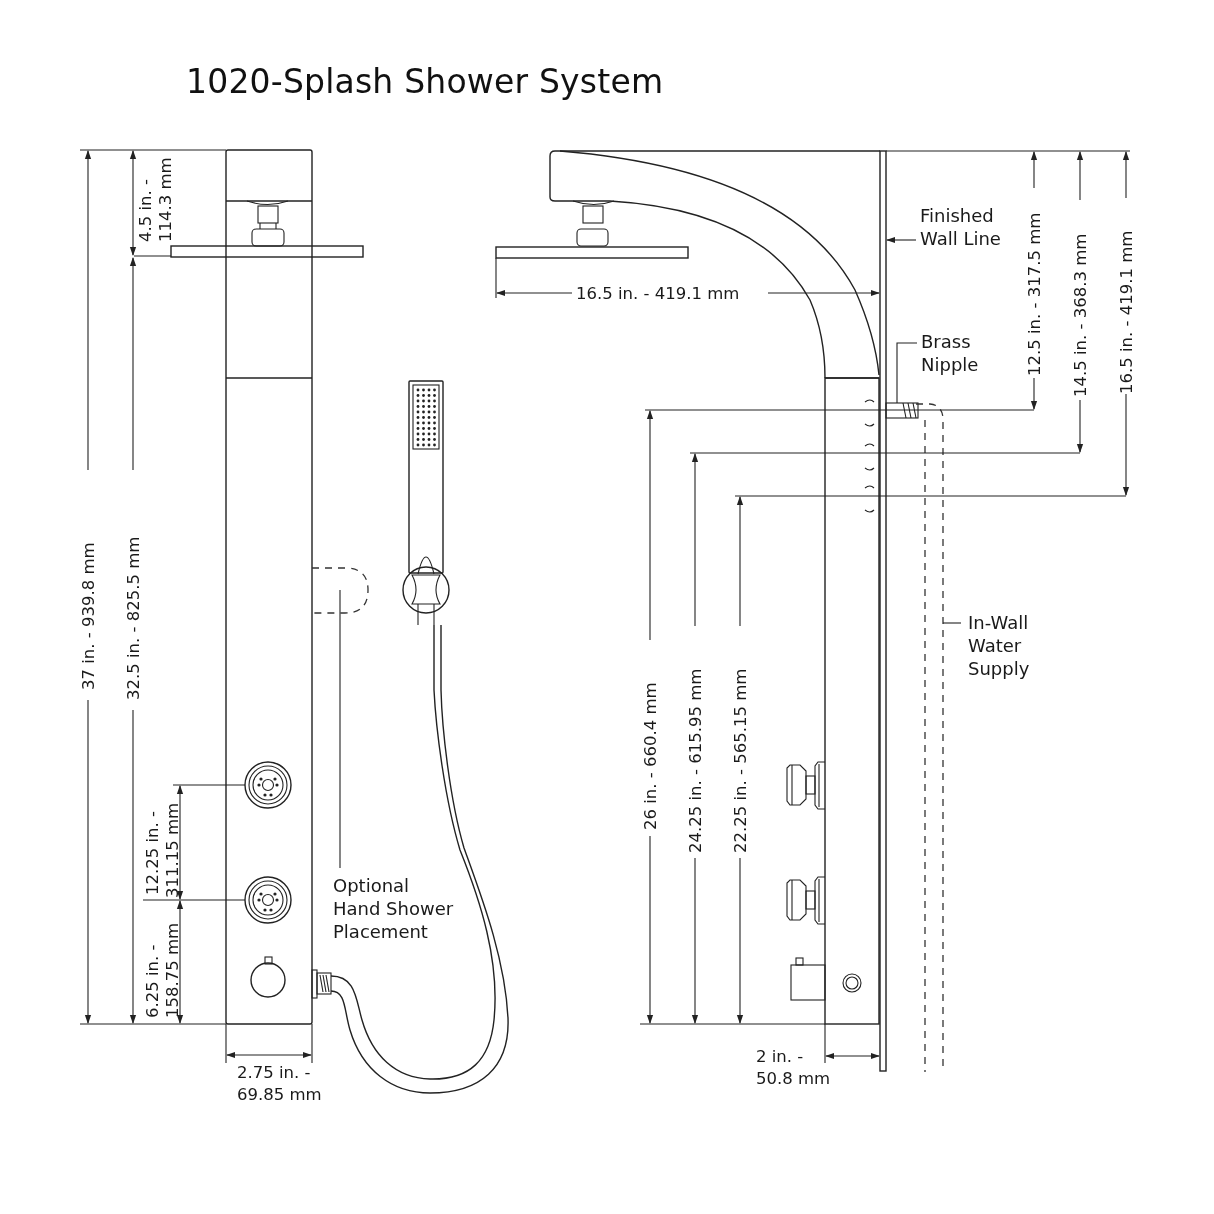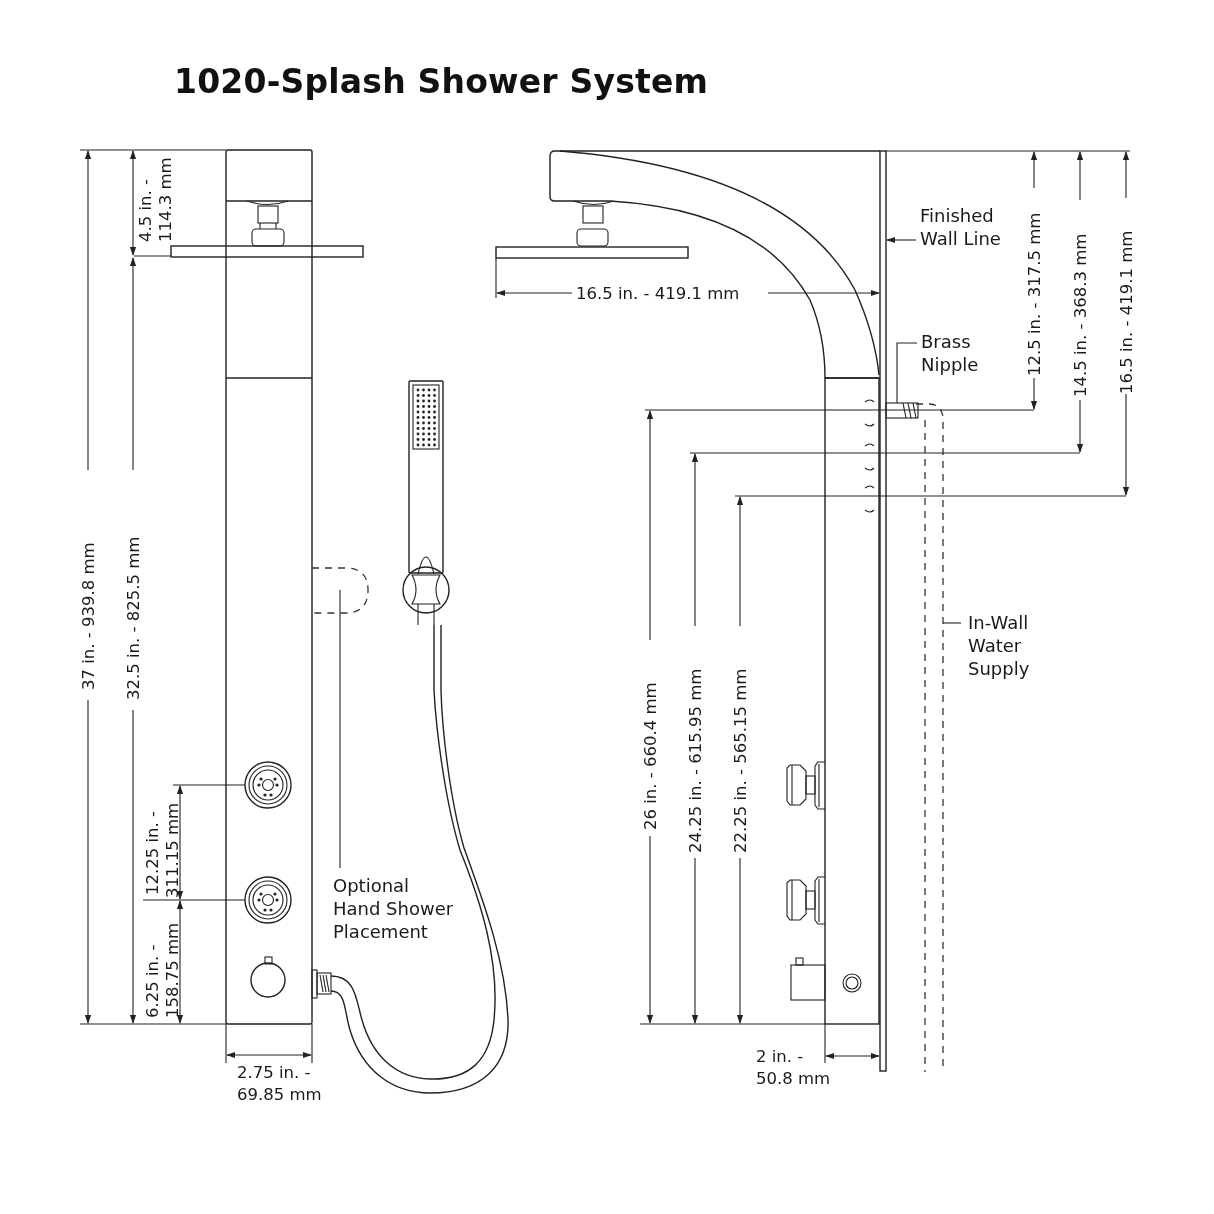--- a/index.html
+++ b/index.html
@@ -1,17 +1,17 @@
 <!DOCTYPE html>
 <html><head>
 <meta charset="utf-8">
 <style>
   html, body { margin: 0; padding: 0; background: #ffffff; }
   body { width: 1214px; height: 1214px; position: relative; overflow: hidden; font-family: "DejaVu Sans", sans-serif; color: #1a1a1a; }
-  #title { position: absolute; left: 174px; top: 62px; font-size: 33px; font-weight: bold; letter-spacing: 0.2px; color: #111; }
+  #title { position: absolute; left: 186px; top: 62px; font-size: 33px; font-weight: normal; letter-spacing: 0.2px; color: #111; }
   svg { position: absolute; left: 0; top: 0; }
   .ln { stroke: #222; stroke-width: 1.4; fill: none; }
   .thin { stroke: #222; stroke-width: 1.1; fill: none; }
   .dash { stroke: #333; stroke-width: 1.3; fill: none; stroke-dasharray: 7 6; }
   .arrow { fill: #222; }
   .dim { font-family: "DejaVu Sans", sans-serif; font-size: 16.5px; fill: #1a1a1a; }
   .lbl { font-family: "DejaVu Sans", sans-serif; font-size: 18px; fill: #1a1a1a; }
   .dot { fill: #222; }
 </style>
 </head>

